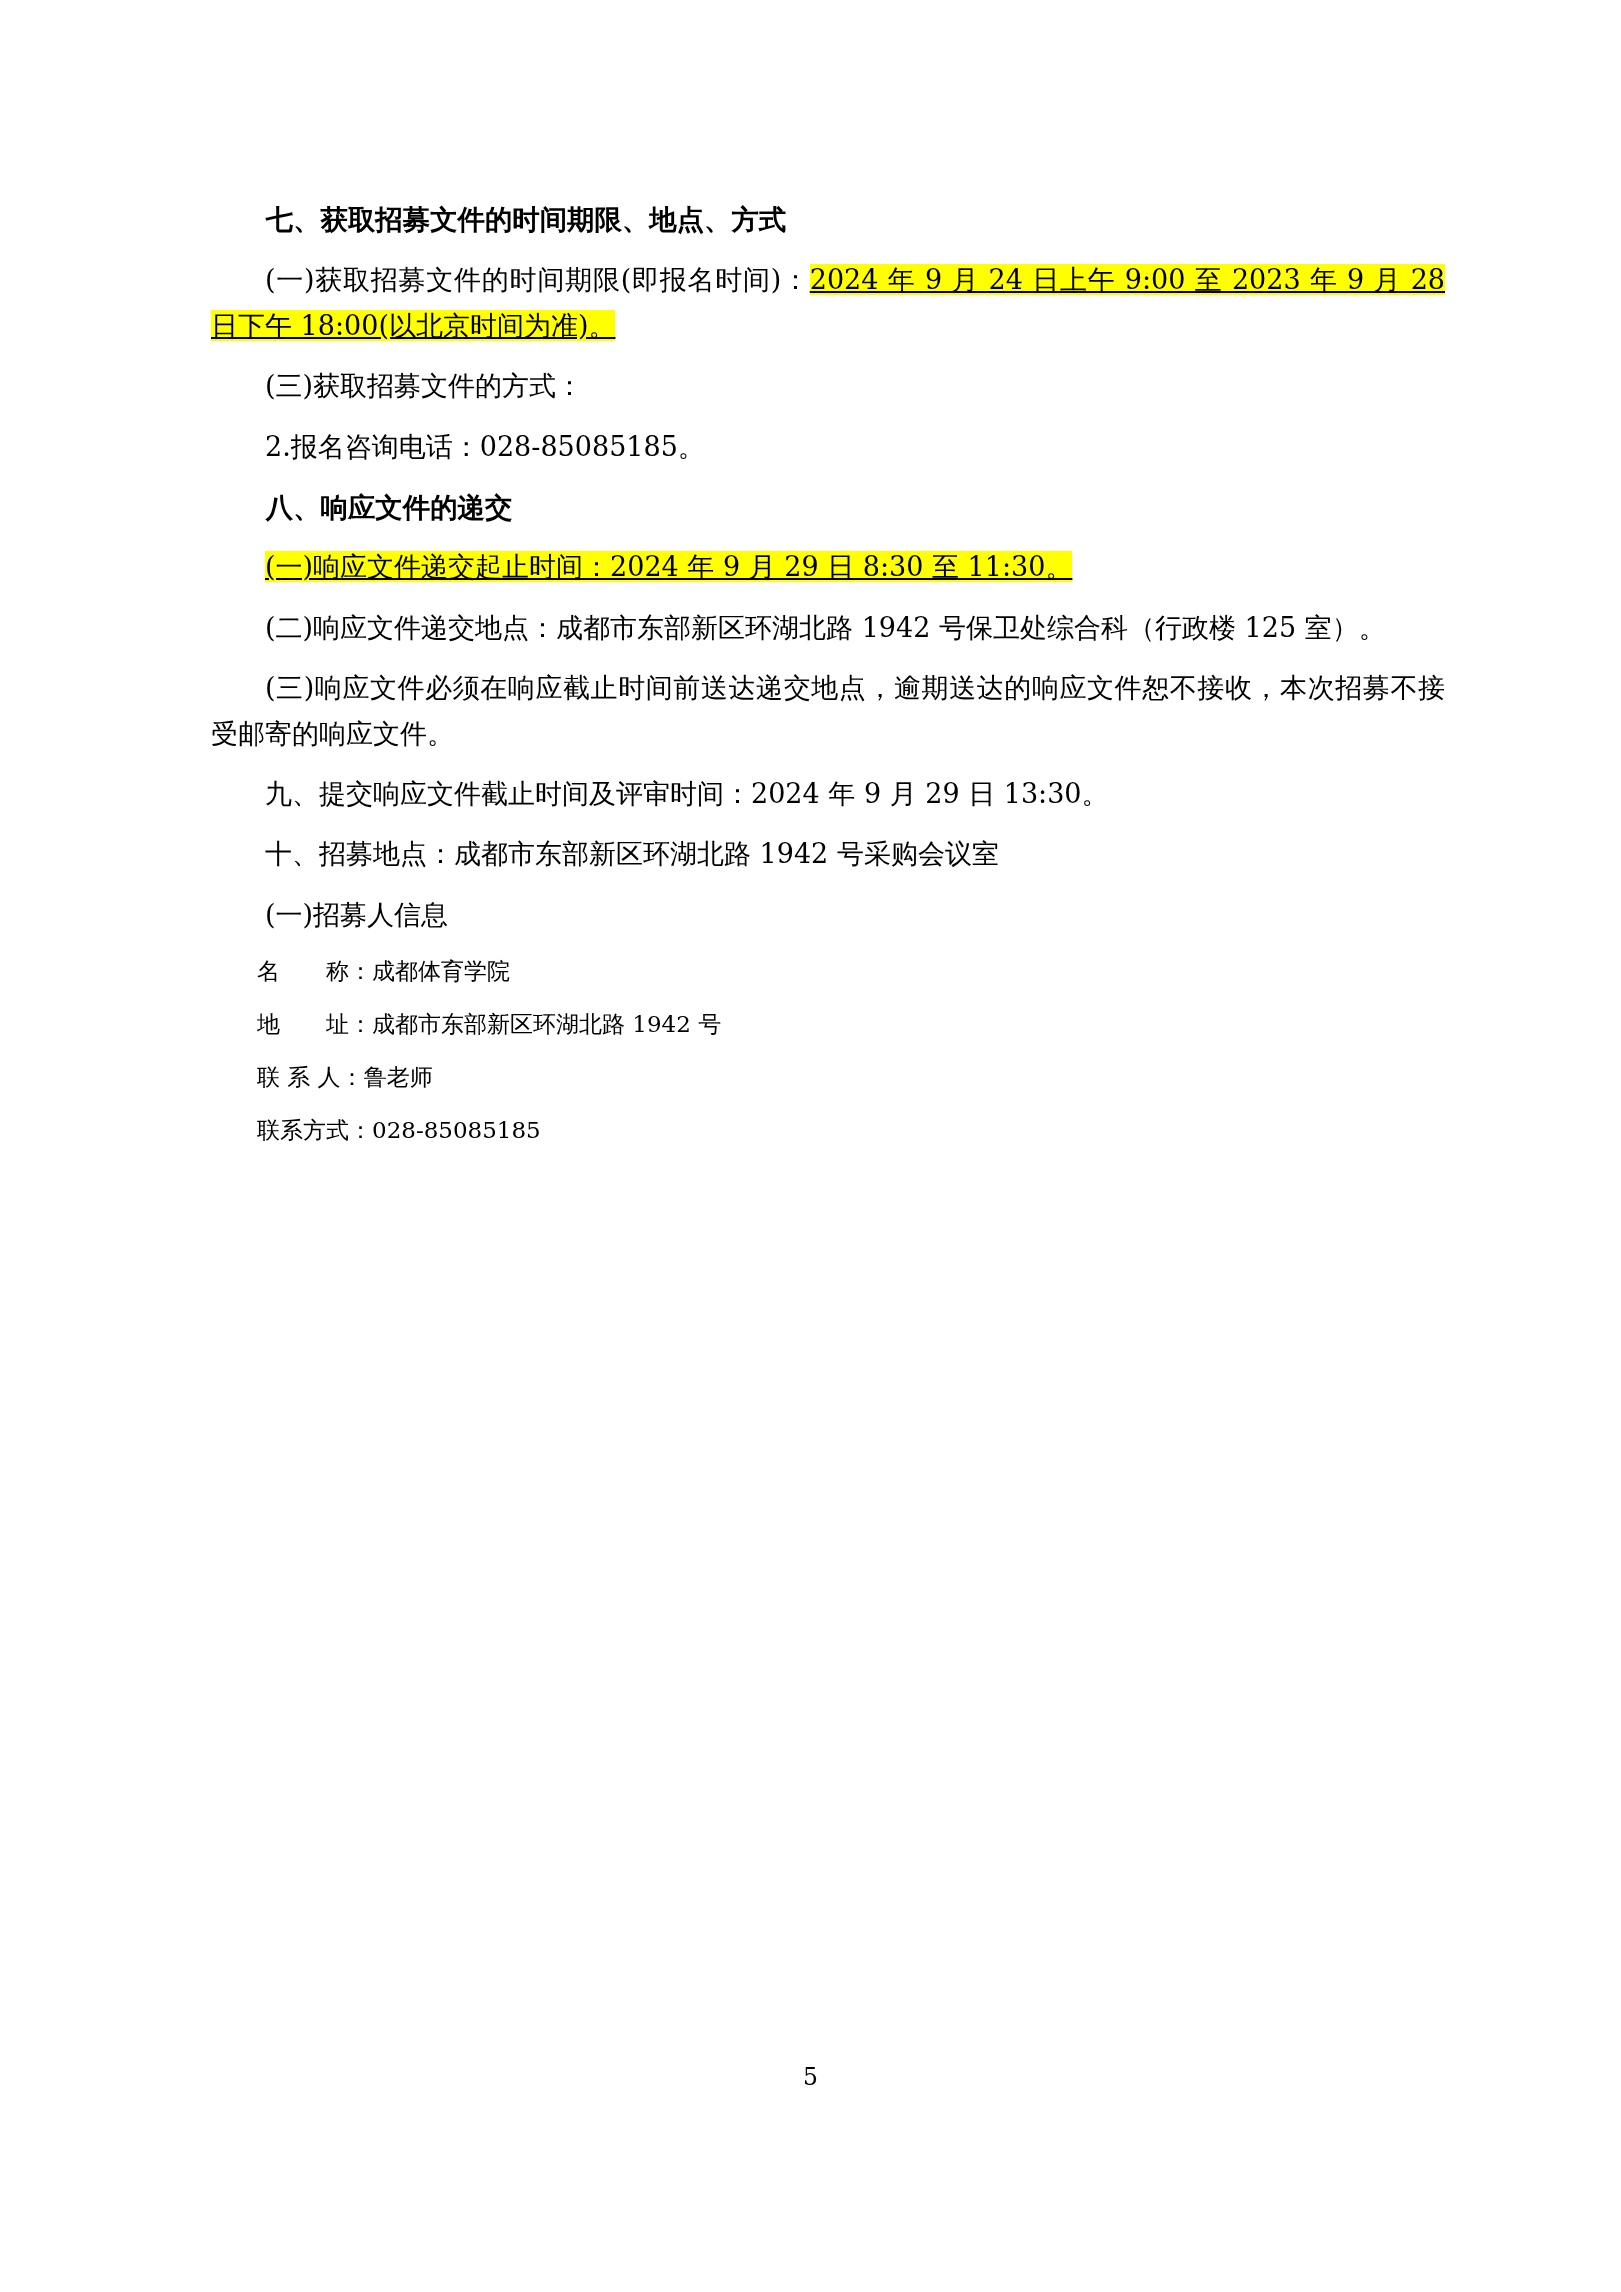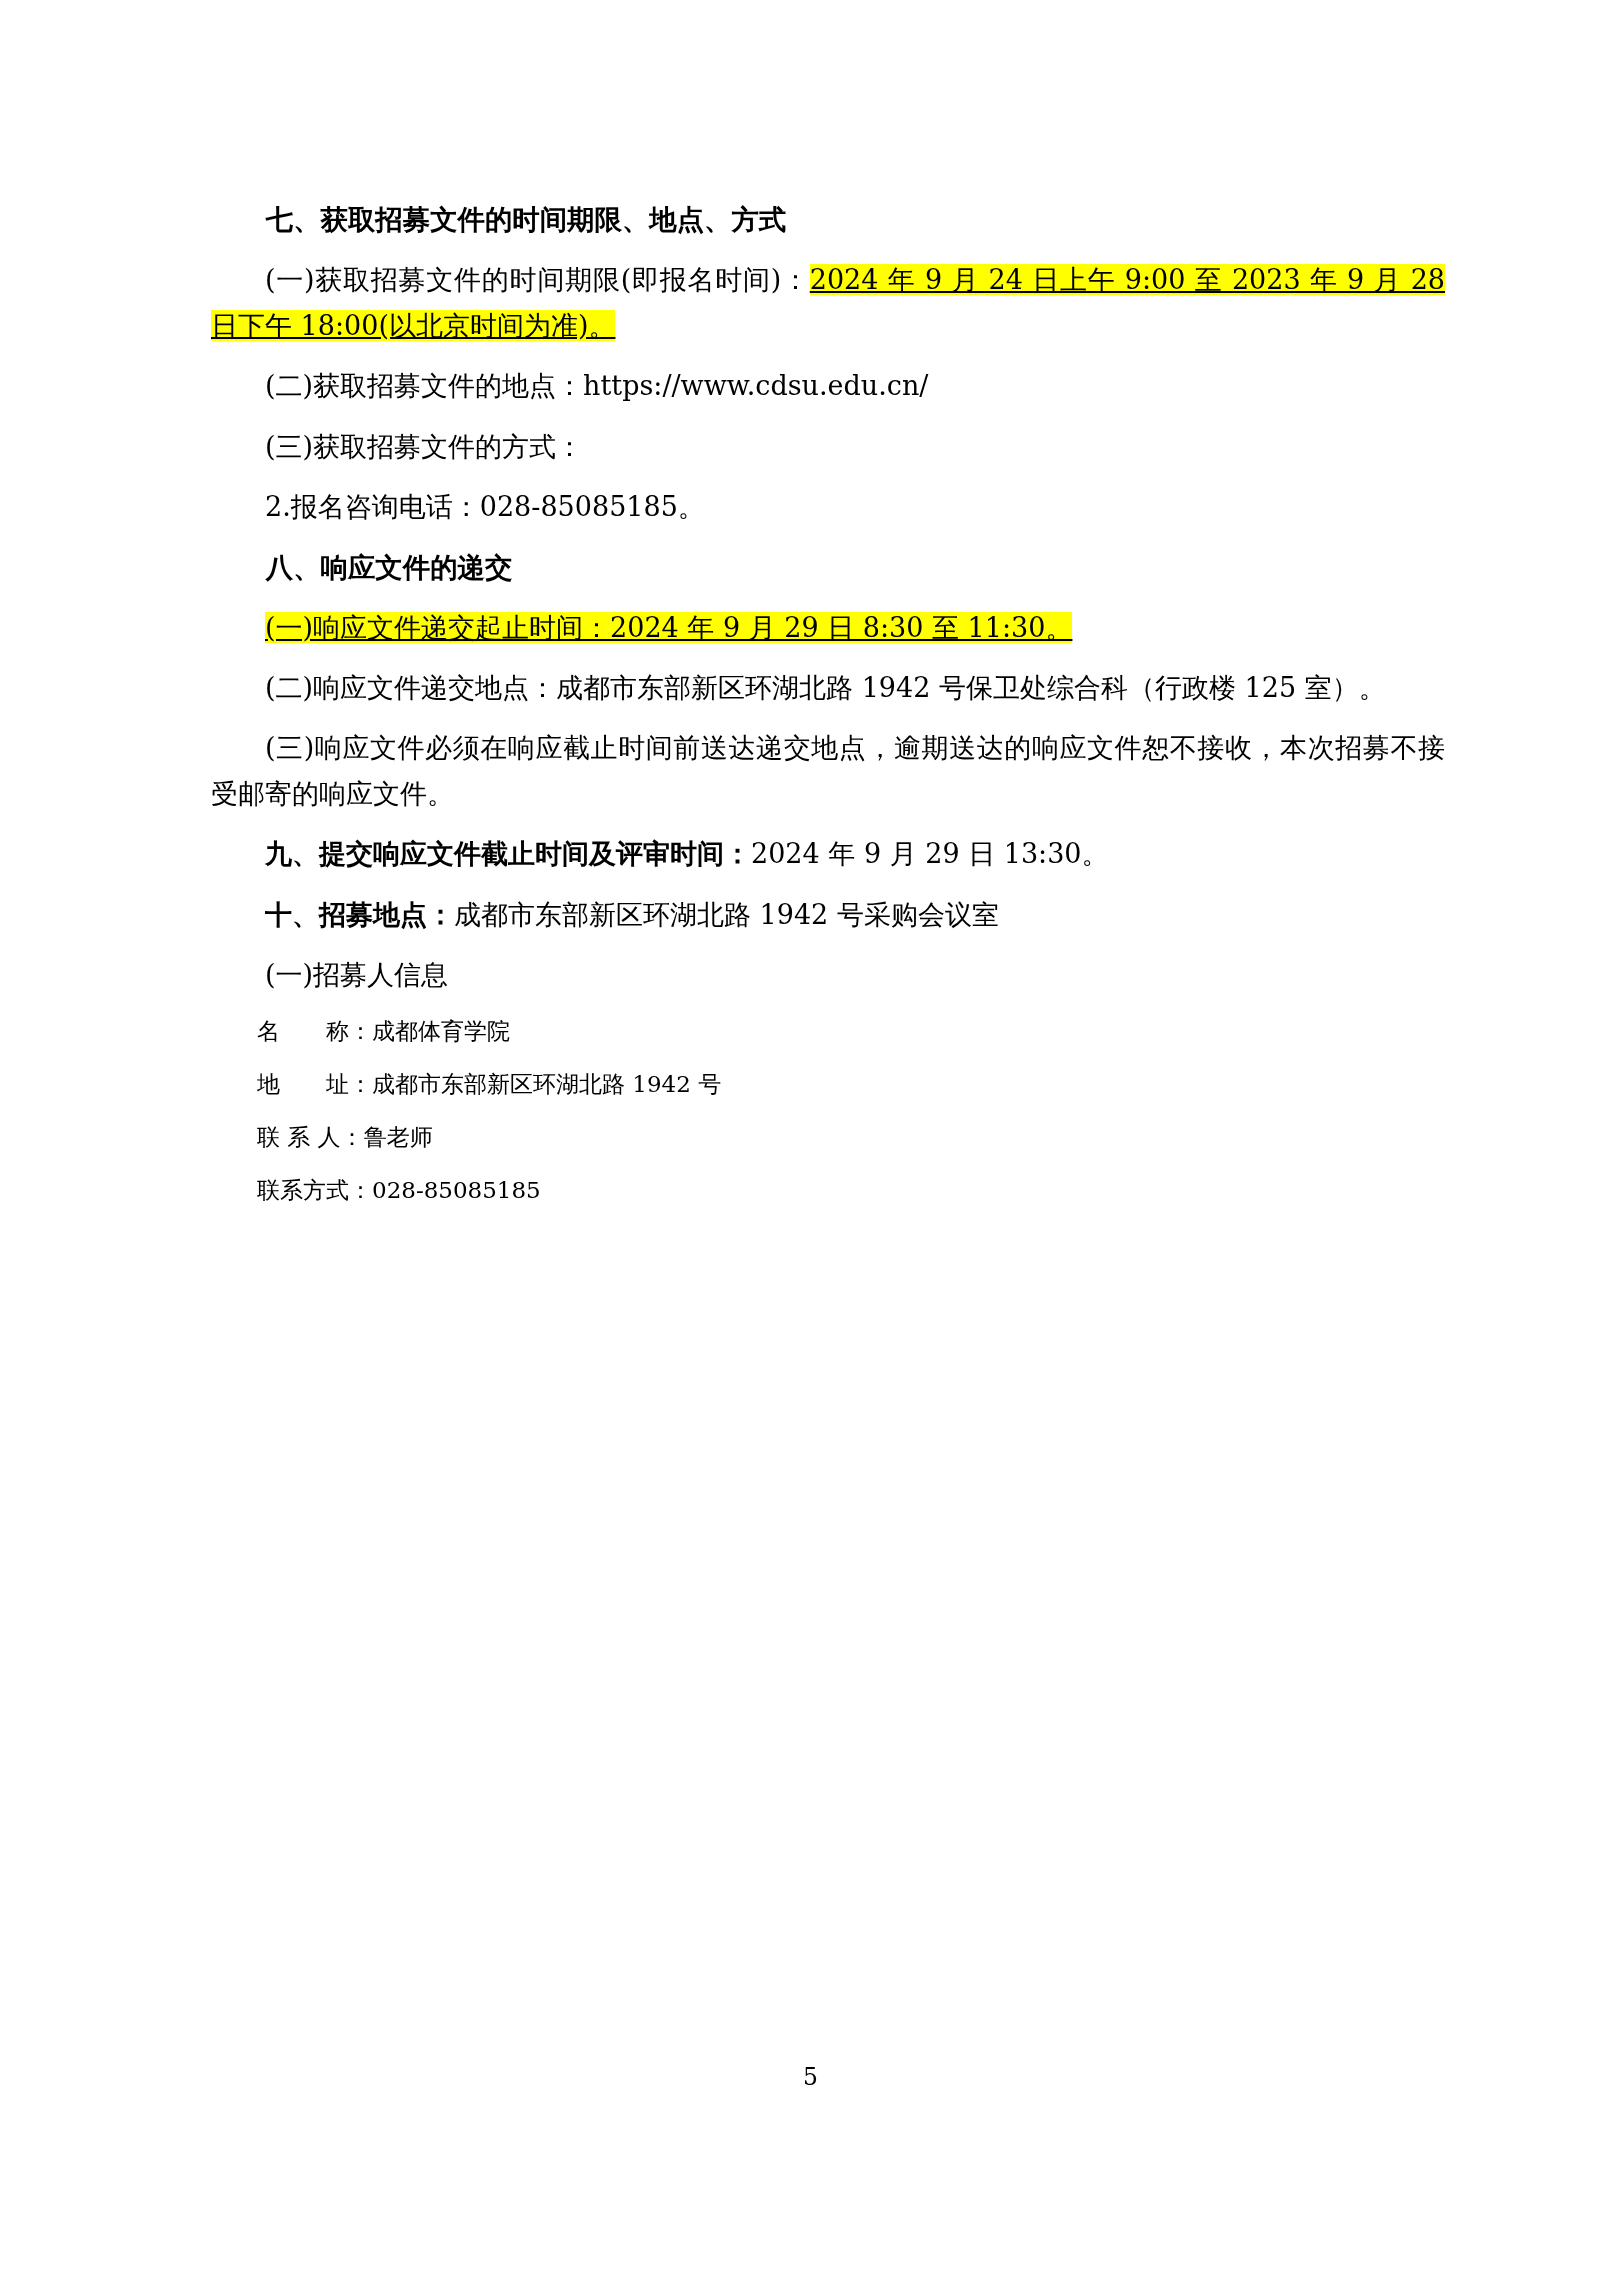--- a/index.html
+++ b/index.html
@@ -40,21 +40,21 @@
     text-indent: 2em;
   }
   .heading {
     font-weight: bold;
     font-size: 27.4px;
     line-height: 1.72;
     margin-bottom: 13.7px;
     text-indent: 2em;
   }
   .heading-inline {
-    font-weight: bold;
+    font-weight: normal;
   }
   .hl {
     background: #ffff00;
     text-decoration: underline;
   }
   .u {
     text-decoration: underline;
   }
   .page-number {
     position: absolute;
@@ -75,21 +75,20 @@
 </head>
 <body>
 
 <div class="page">
   <div class="doc-body">
 
     <p class="heading">七、获取招募文件的时间期限、地点、方式</p>
 
     <p class="para indent"><span>(一)获取招募文件的时间期限(即报名时间)：</span><span class="hl u">2024 年 9 月 24 日上午 9:00 至 2023 年 9 月 28 日下午 18:00(以北京时间为准)。</span></p>
 
-    <p class="para indent">(二)获取招募文件的地点：https://www.cdsu.edu.cn/</p>
 
     <p class="para indent">(三)获取招募文件的方式：</p>
 
 
     <p class="para indent">2.报名咨询电话：028-85085185。</p>
 
     <p class="heading">八、响应文件的递交</p>
 
     <p class="para indent"><span class="hl">(一)响应文件递交起止时间：2024 年 9 月 29 日 8:30 至 11:30。</span></p>
 

